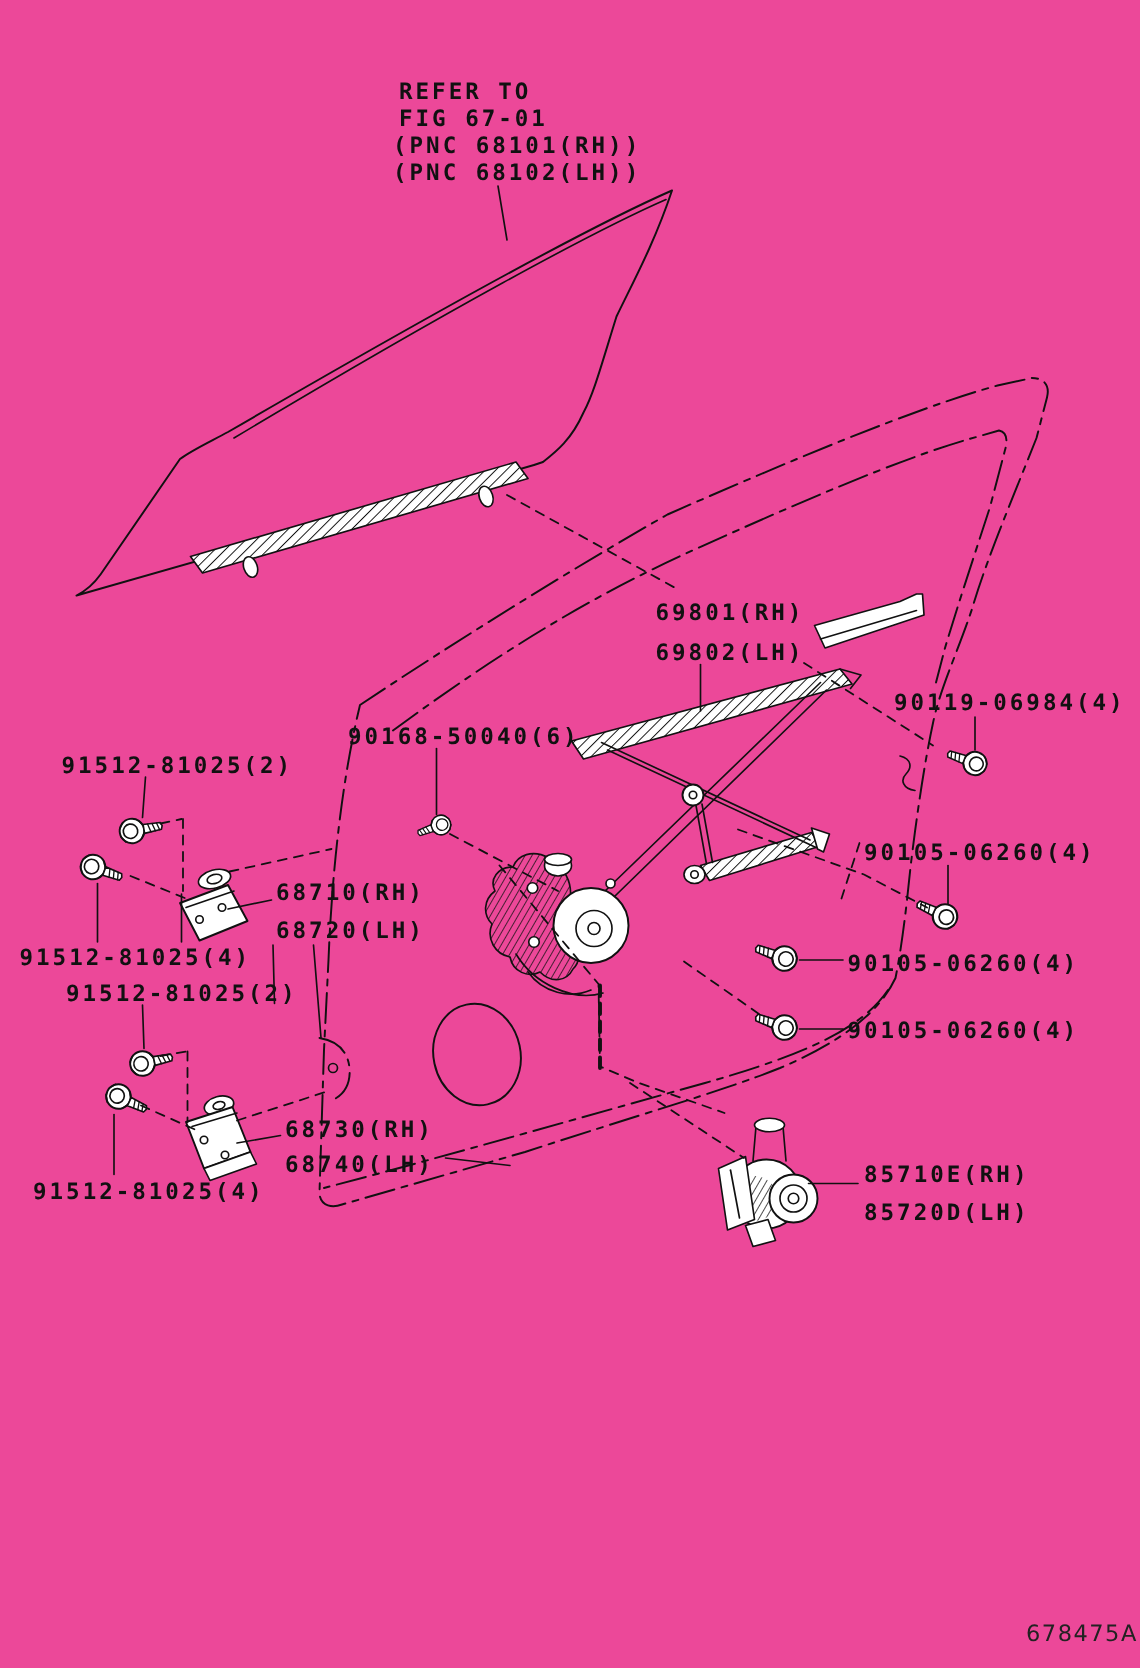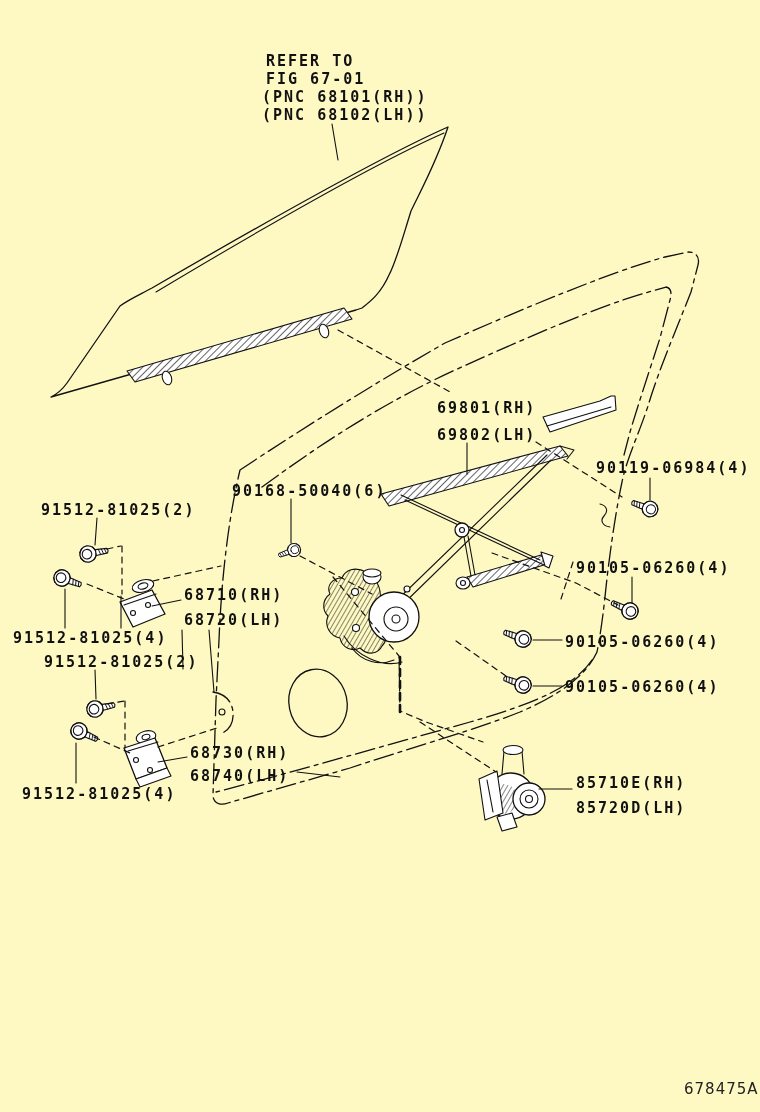--- a/index.html
+++ b/index.html
@@ -1,16 +1,16 @@
 <!DOCTYPE html>
 <html><head>
 <meta charset="utf-8">
 <style>
   html,body{margin:0;padding:0;background:#ffffff;}
-  .stage{position:relative;width:760px;height:1112px;background:#fef9c3;overflow:hidden;}
+  .stage{position:relative;width:760px;height:1112px;background:#ec4899;overflow:hidden;}
   .lbl{font-family:"DejaVu Sans Mono",monospace;font-weight:bold;font-size:15px;letter-spacing:2px;fill:#111;}
   .code{font-family:"DejaVu Sans",sans-serif;font-size:15px;letter-spacing:1px;fill:#222;}
   .art{stroke:#111;fill:none;stroke-linecap:round;stroke-linejoin:round;}
   .w13{stroke-width:1.3;} .w11{stroke-width:1.1;}
   .dd{stroke-dasharray:20 5 4 5;stroke-width:1.3;}
   .ds{stroke-dasharray:6 5;stroke-width:1.2;}
 </style>
 </head>
 <body>
 

